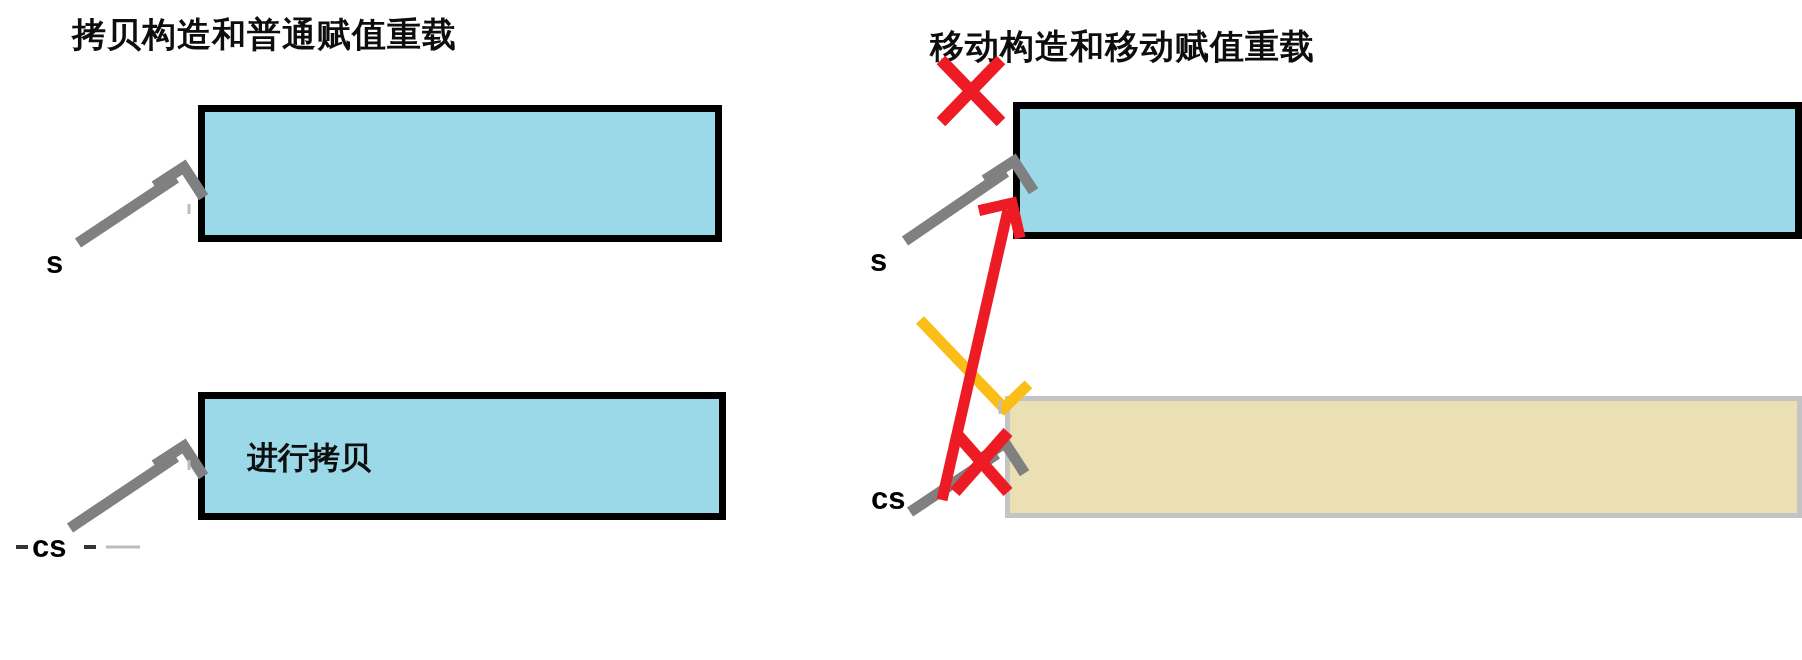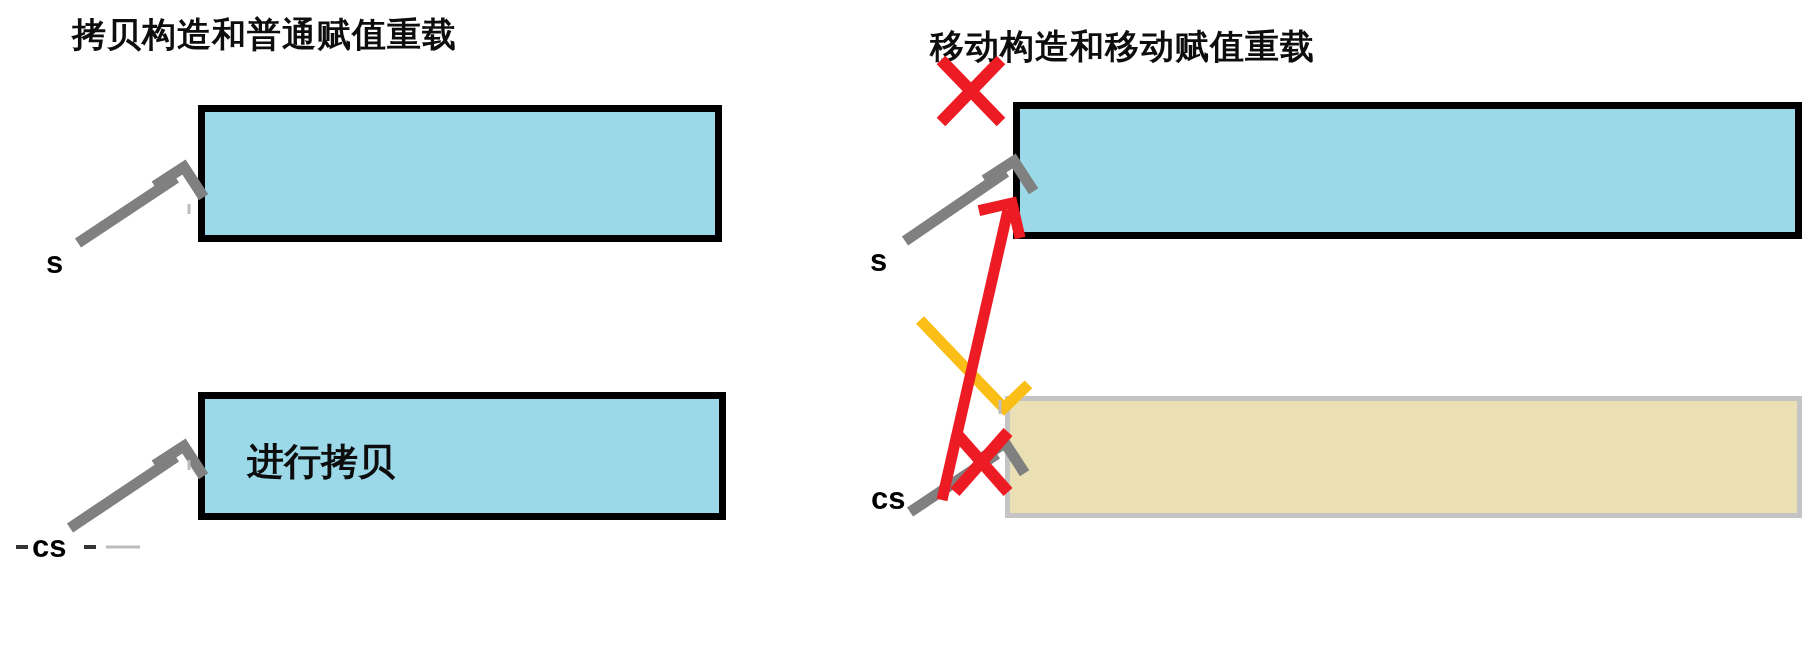--- a/index.html
+++ b/index.html
@@ -27,21 +27,21 @@
   #title-left{left:72px;top:12px;}
   #title-right{left:30px;top:24px;}
 
   .box{position:absolute;box-sizing:border-box;}
   .box-blue{background:#9BD9E8;border:7px solid #000000;}
   .box-tan{background:#EBE0B3;border:5px solid #C4C4C4;}
 
   .boxlabel{
     position:absolute;
     font-weight:bold;
-    font-size:37px;
+    font-size:31px;
     color:#0d0d0d;
     white-space:nowrap;
     text-align:center;
   }
 
   .vlabel{
     position:absolute;
     font-weight:bold;
     font-size:31px;
     color:#000000;

